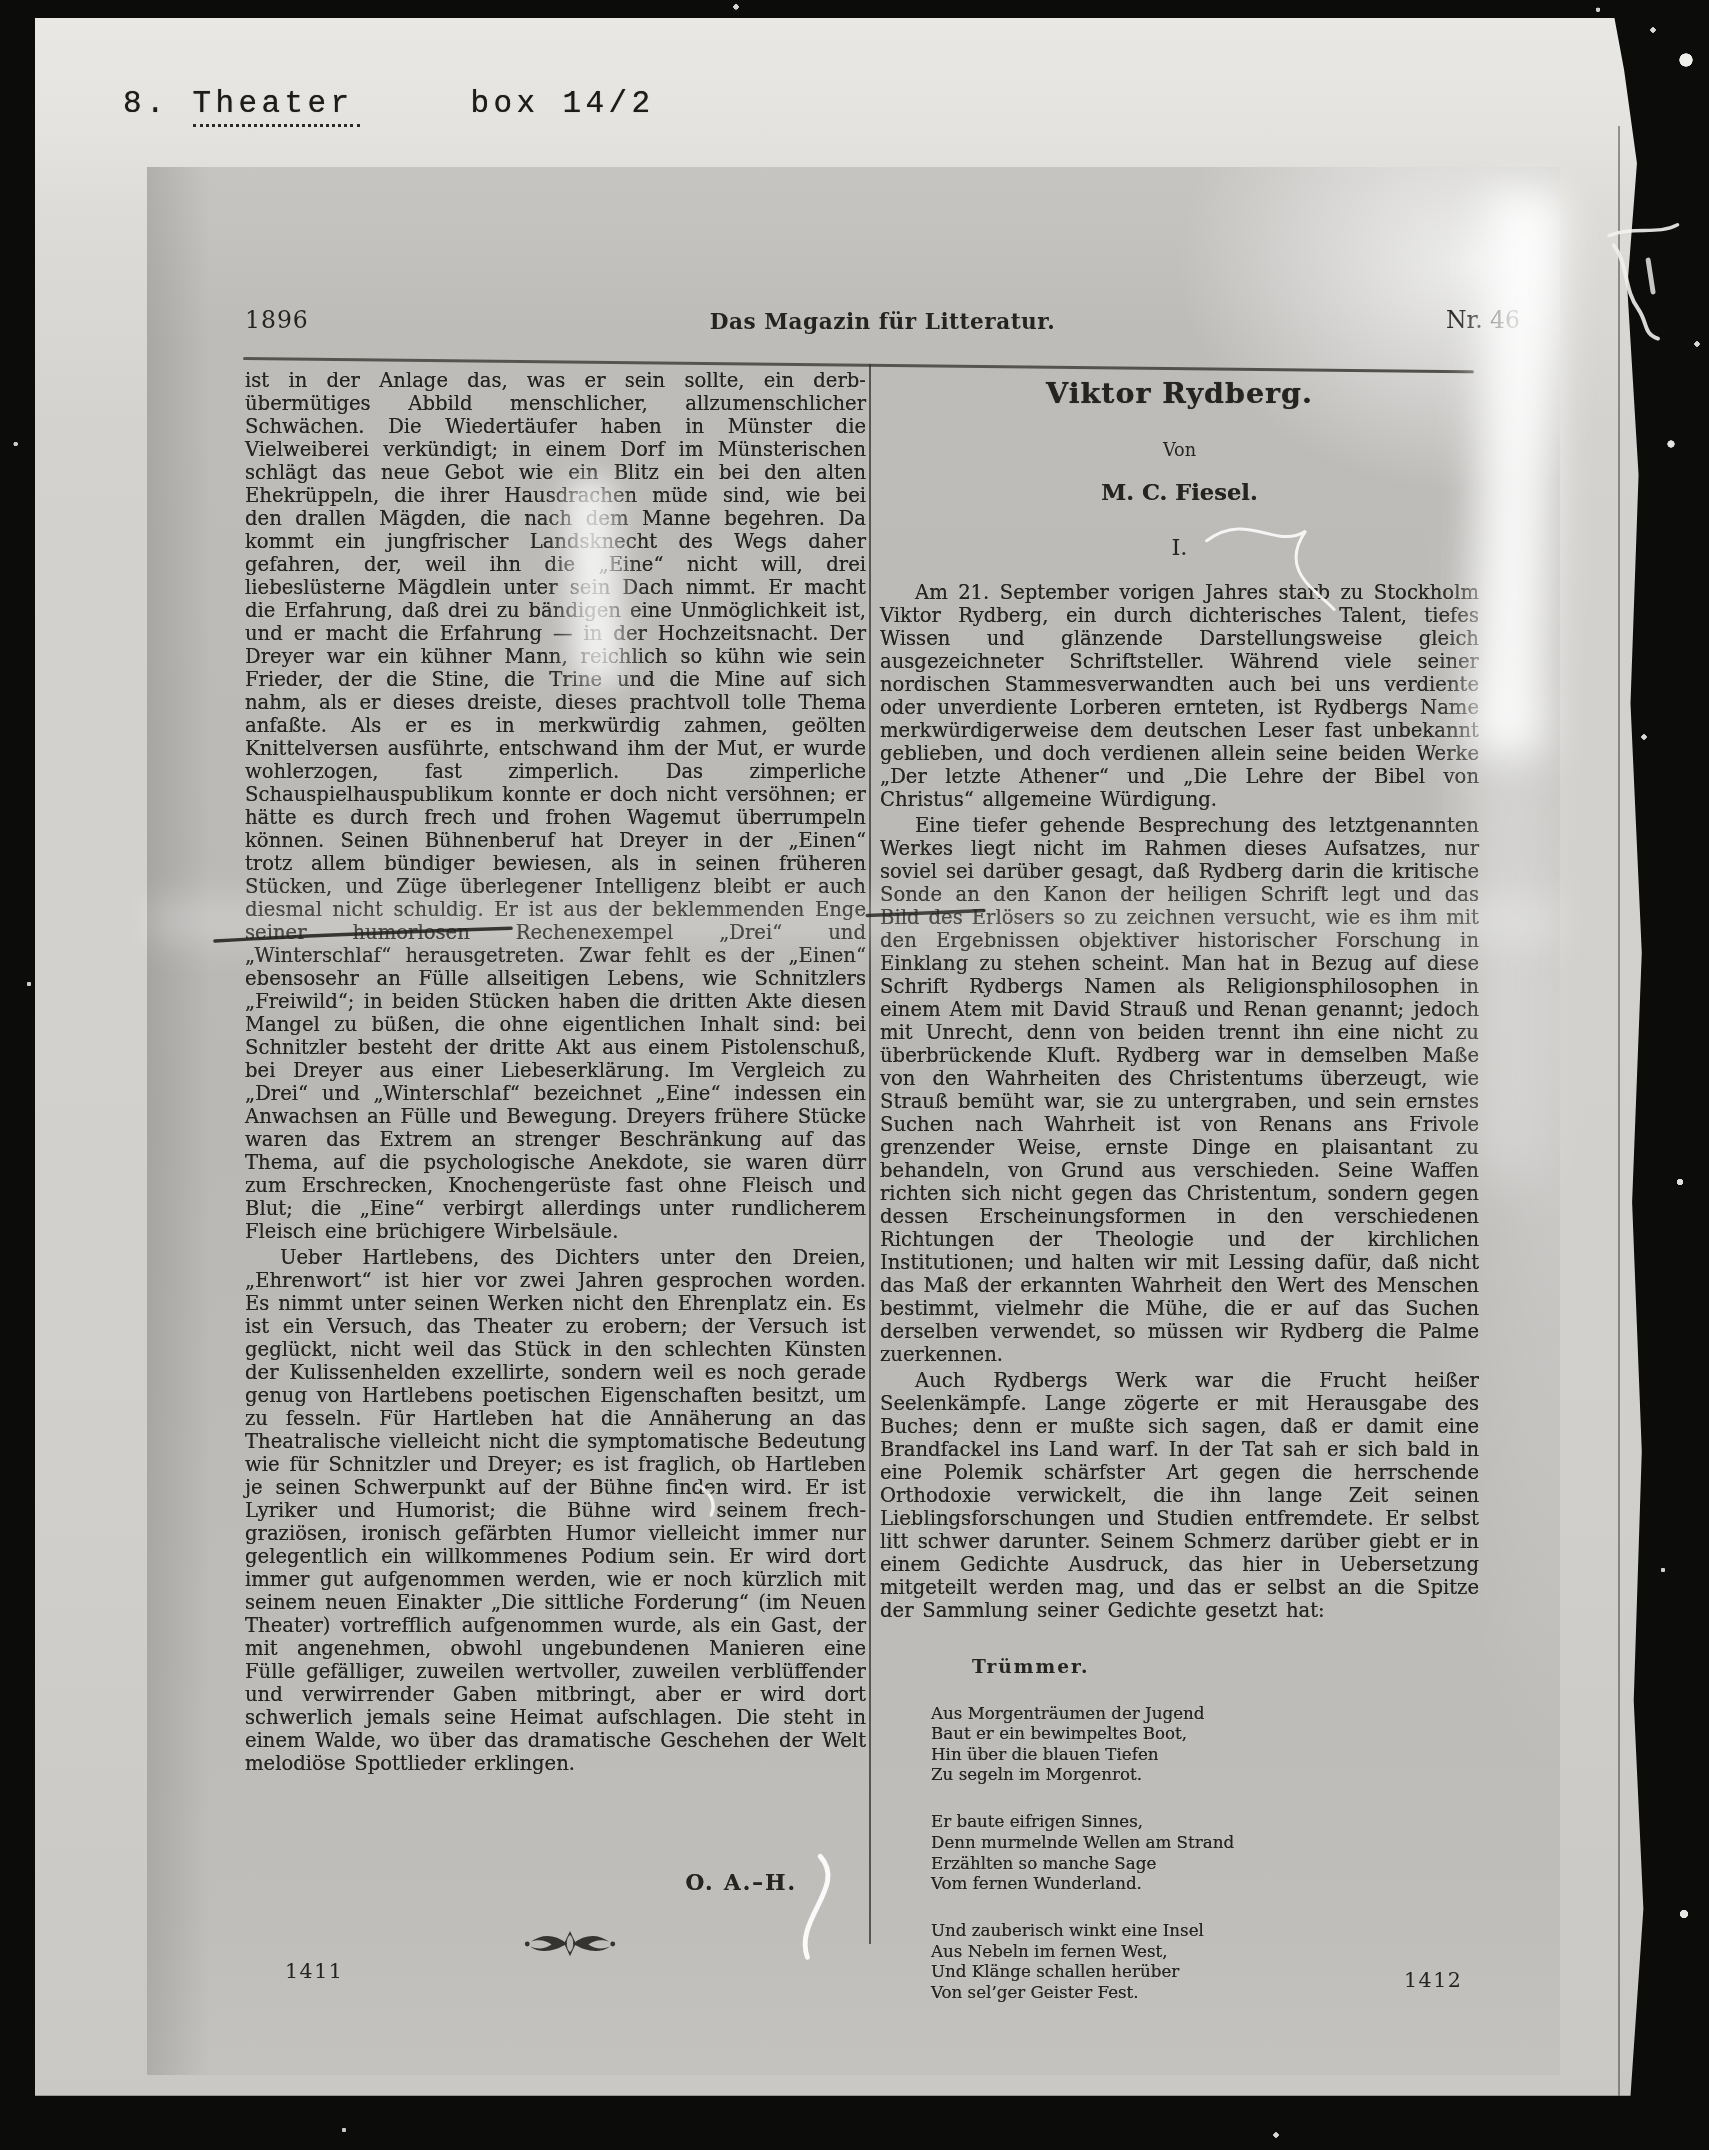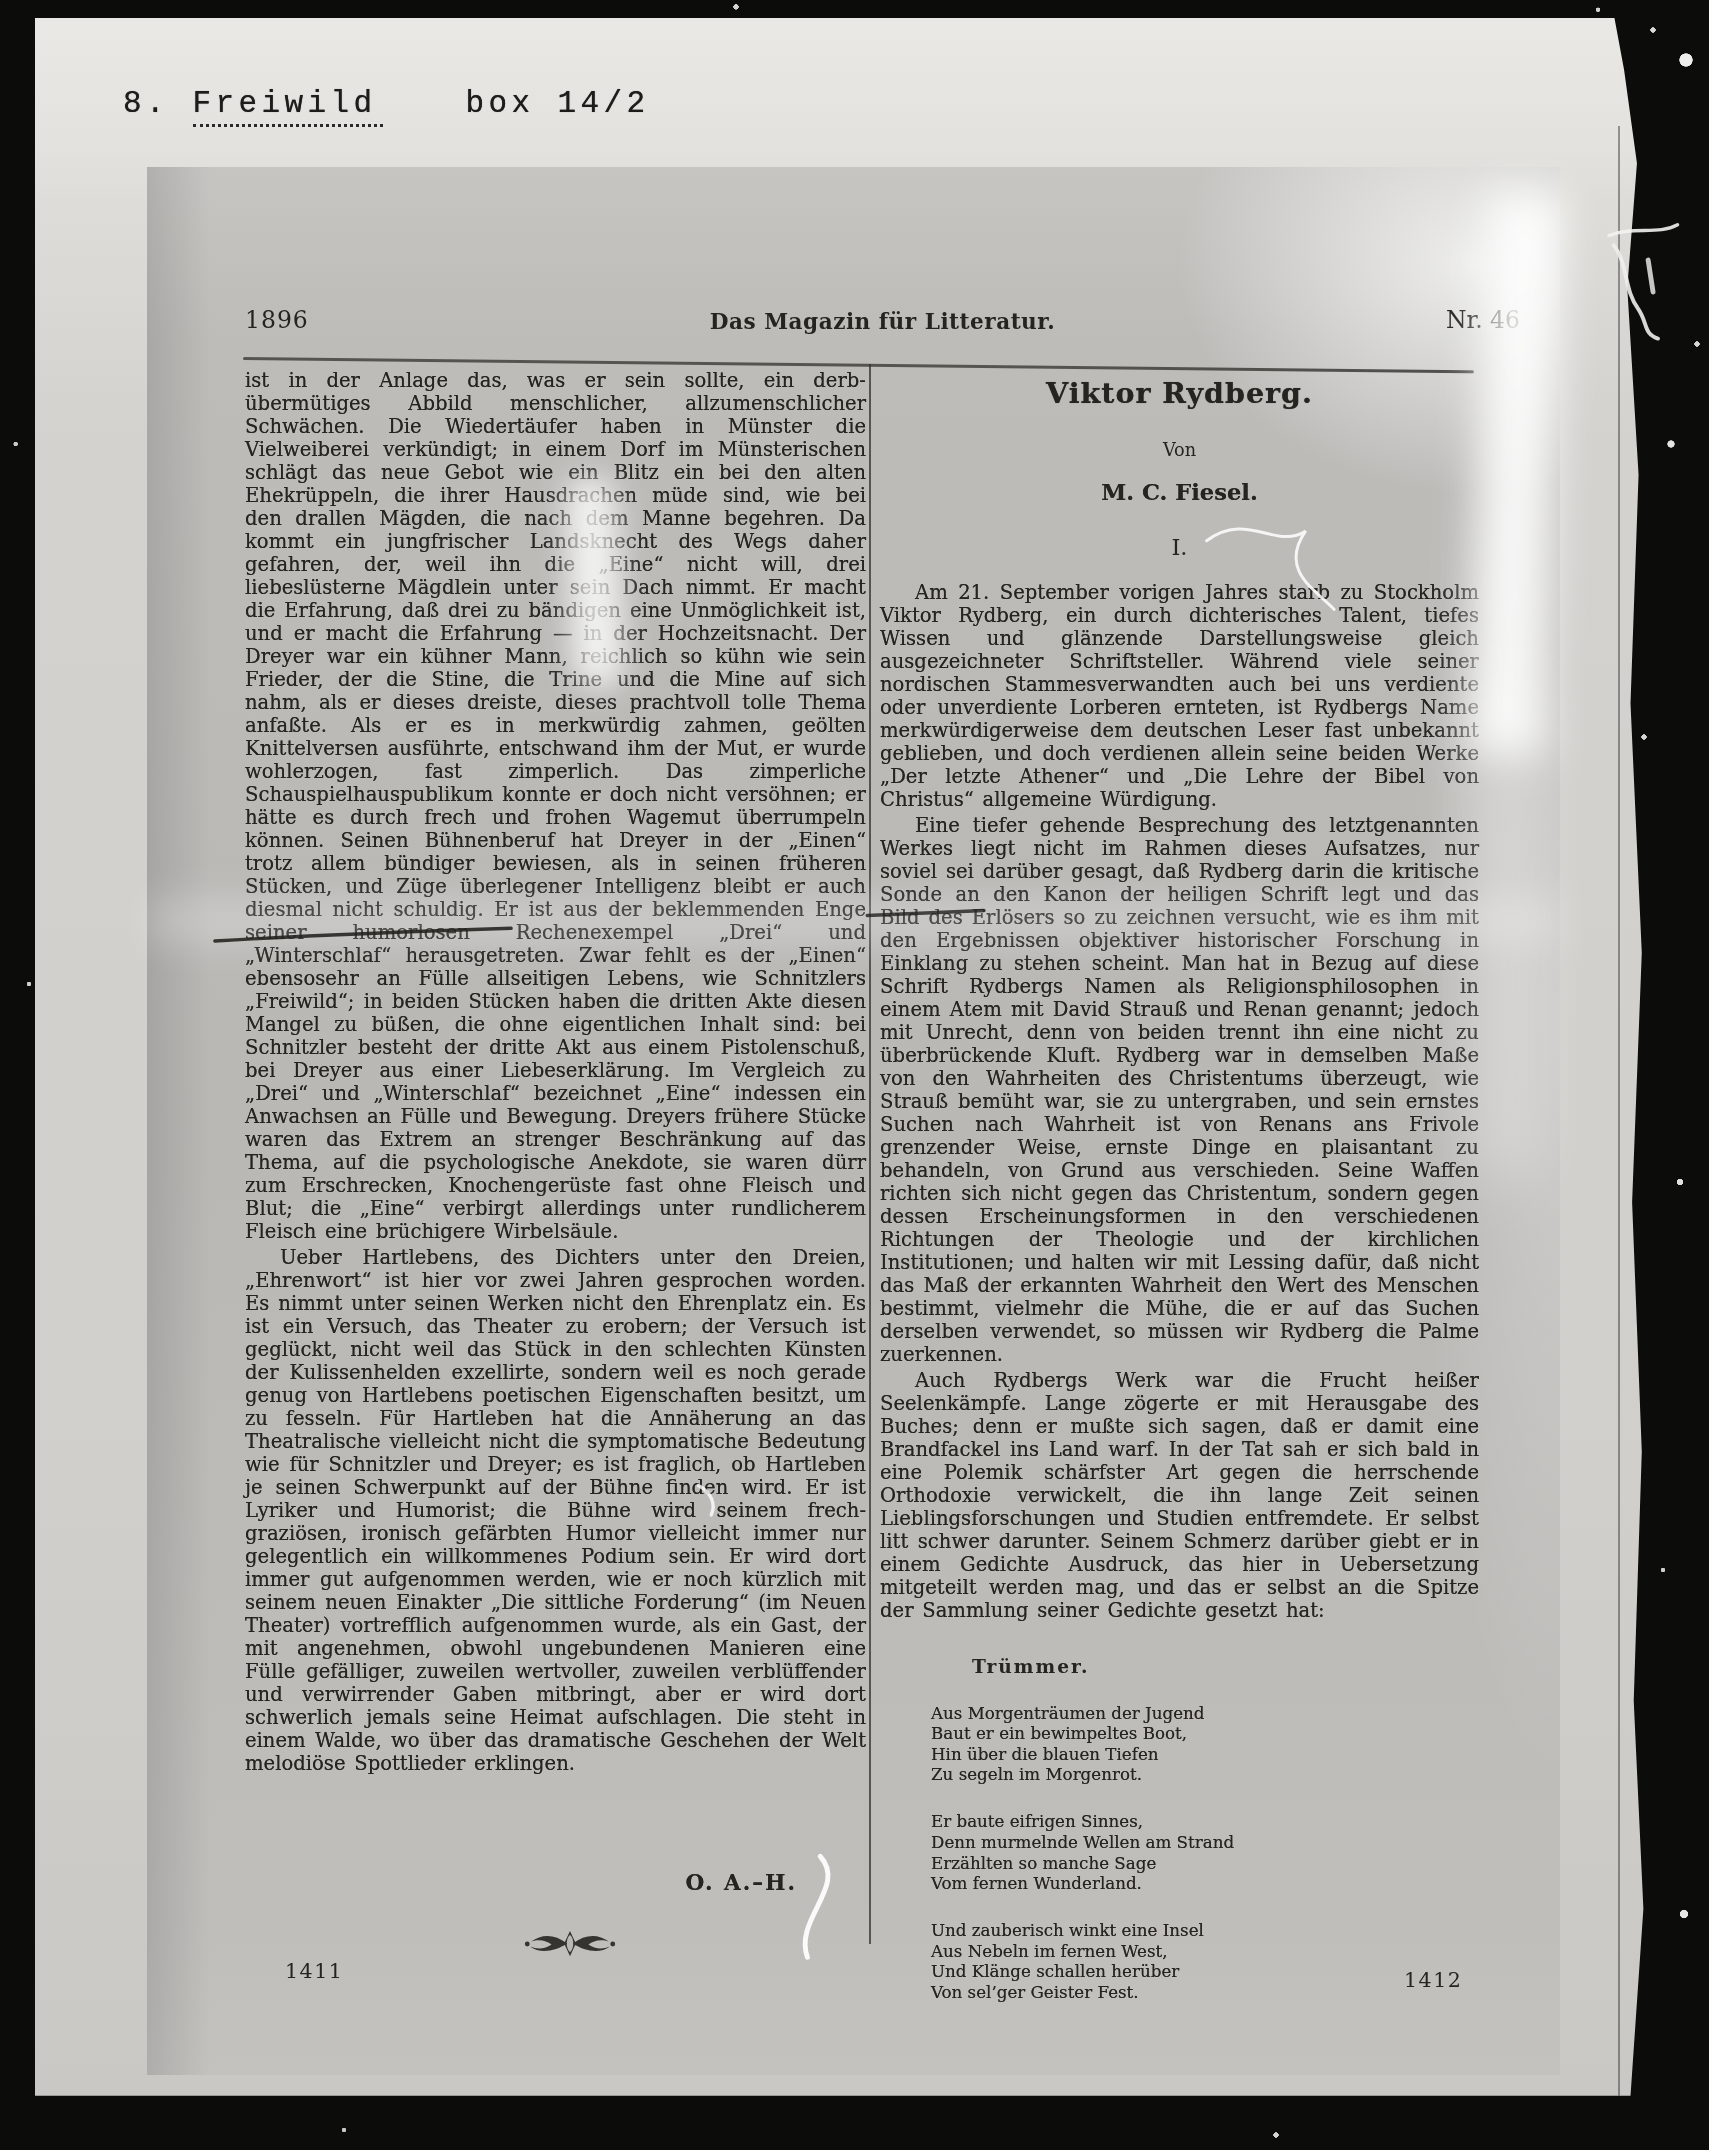--- a/index.html
+++ b/index.html
@@ -42,21 +42,21 @@
   }
   
   .label{
     position:absolute;left:88px;top:68px;
     font-family:"Liberation Mono","DejaVu Sans Mono",monospace;
     font-size:31px;color:#1d1c1b;letter-spacing:4.4px;white-space:nowrap;
     text-shadow:0 0 0.7px rgba(30,30,28,.85);
   }
   .label .idx{margin-right:23.5px;}
   .label .underlined{border-bottom:3.4px dotted #2a2927;padding-bottom:2.9px;padding-right:6.9px;}
-  .label .boxlab{margin-left:82px;}
+  .label .boxlab{margin-left:110px;}
   
   .photo{
     position:absolute;left:112px;top:149px;width:1413px;height:1908px;
     color:#262420;
     background:
       radial-gradient(ellipse 481px 373px at 94% 5%,rgba(255,255,255,.72),transparent 62%),
       radial-gradient(ellipse 206px 1079px at 100% 45%,rgba(255,255,255,.28),transparent 70%),
       linear-gradient(90deg,rgba(0,0,0,.11),transparent 64px),
       linear-gradient(180deg,#c6c5c2 0%,#bdbcb9 9%,#b9b8b5 50%,#bfbebb 92%,#c3c2bf 100%);
     filter:blur(0.2px);
@@ -129,21 +129,21 @@
 </style>
 </head>
 <body>
 
 <div class="film">
   <div class="specks"></div>
 
   <div class="sheet">
 
     <div class="label">
-      <span class="idx">8.</span><span class="underlined">Freiwild</span><span class="boxlab">box 14/2</span>
+      <span class="idx">8.</span><span class="underlined">Theater</span><span class="boxlab">box 14/2</span>
     </div>
 
     <div class="photo">
 
       <div class="masthead">
         <span class="year">1896</span>
         <span class="journal">Das Magazin für Litteratur.</span>
         <span class="issue">Nr. 46</span>
       </div>
       <div class="rule"></div>

